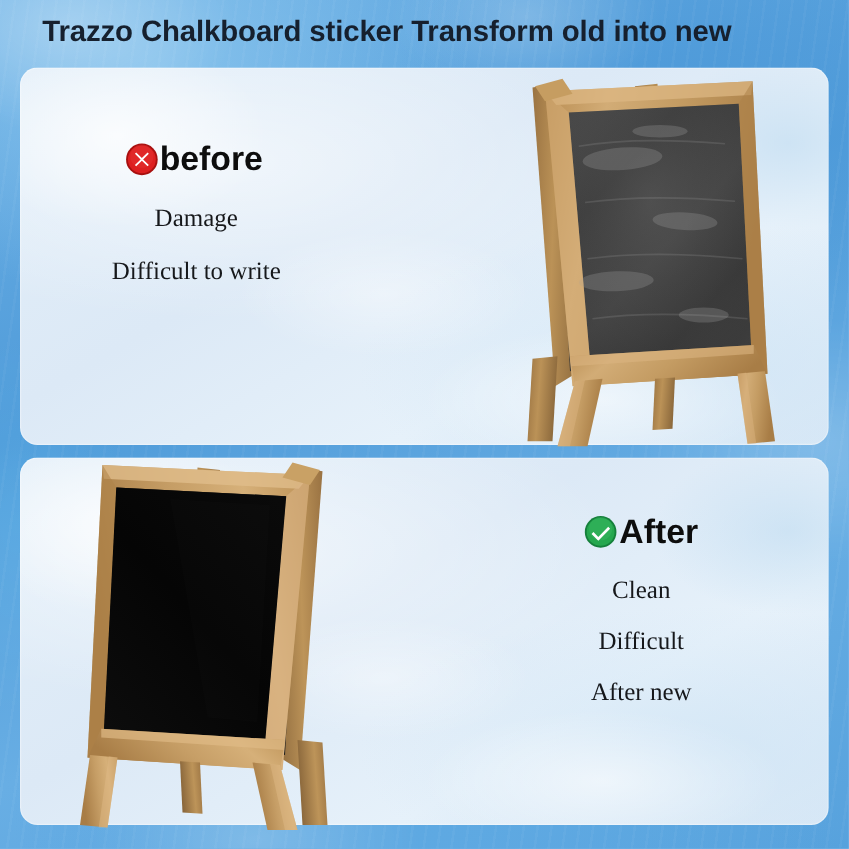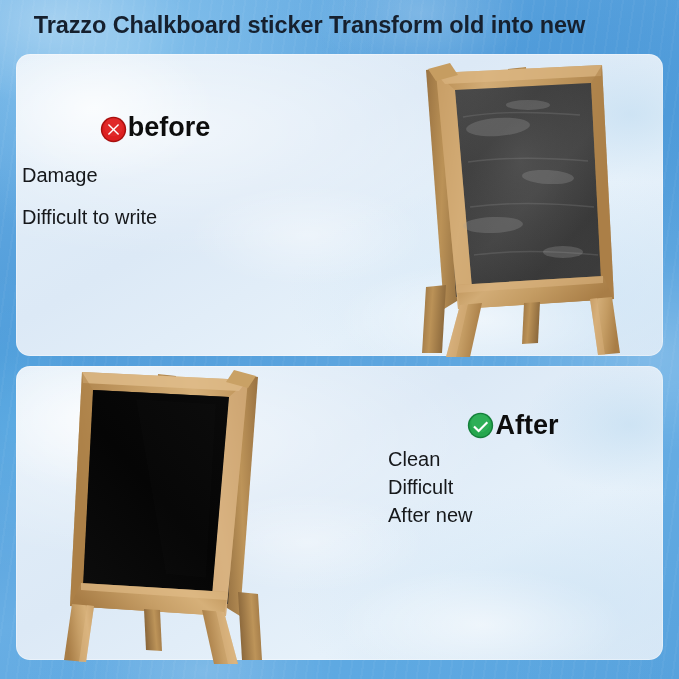--- a/index.html
+++ b/index.html
@@ -76,30 +76,30 @@
     font-size:27px;font-weight:bold;color:#0d0d0d;
     white-space:nowrap;
   }
   .badge{
     width:27px;height:27px;border-radius:50%;
     flex:0 0 auto;position:relative;display:block;
   }
   .badge svg{display:block;width:27px;height:27px;}
   .bullet{
     font-size:20px;color:#16181b;white-space:nowrap;
-    text-align:left;line-height:1;
+    text-align:center;line-height:1;font-family:Liberation Serif, serif;
   }
 
   #before-text{left:22px;top:112px;width:270px;}
-  #before-text .label-row{margin-left:-4px;align-items:flex-end;}
+  #before-text .label-row{margin-left:-4px;}
   #before-text .bullet{margin-top:22px;}
   #before-text .bullet:first-of-type{margin-top:25px;}
 
   #after-text{left:388px;top:410px;width:250px;}
-  #after-text .bullet{margin-top:8px;}
+  #after-text .bullet{margin-top:21px;}
   #after-text .bullet:first-of-type{margin-top:26px;}
 
   
   .easel{position:absolute;z-index:5;}
   .easel svg{display:block;overflow:visible;}
 </style>
 </head>
 <body>
 
 <div id="stage">

